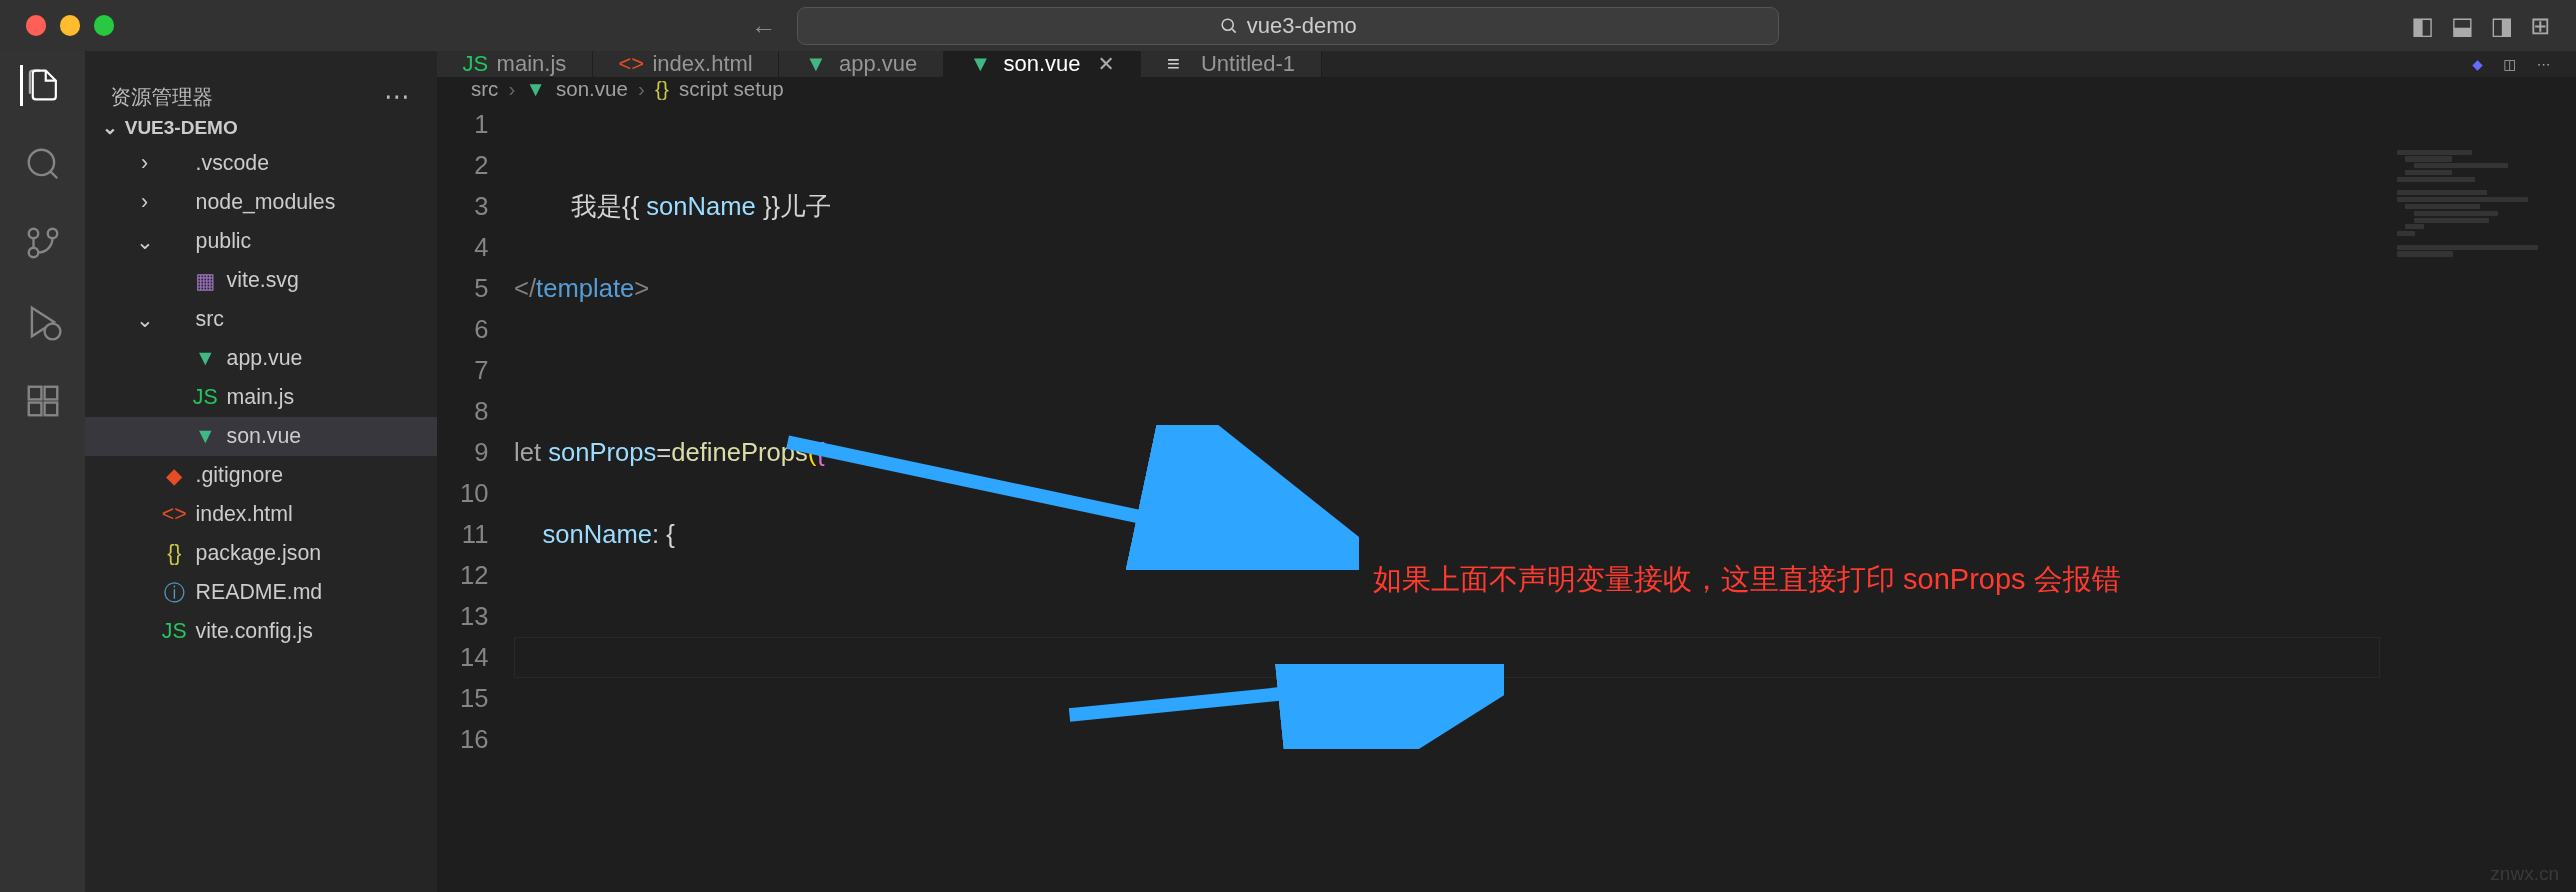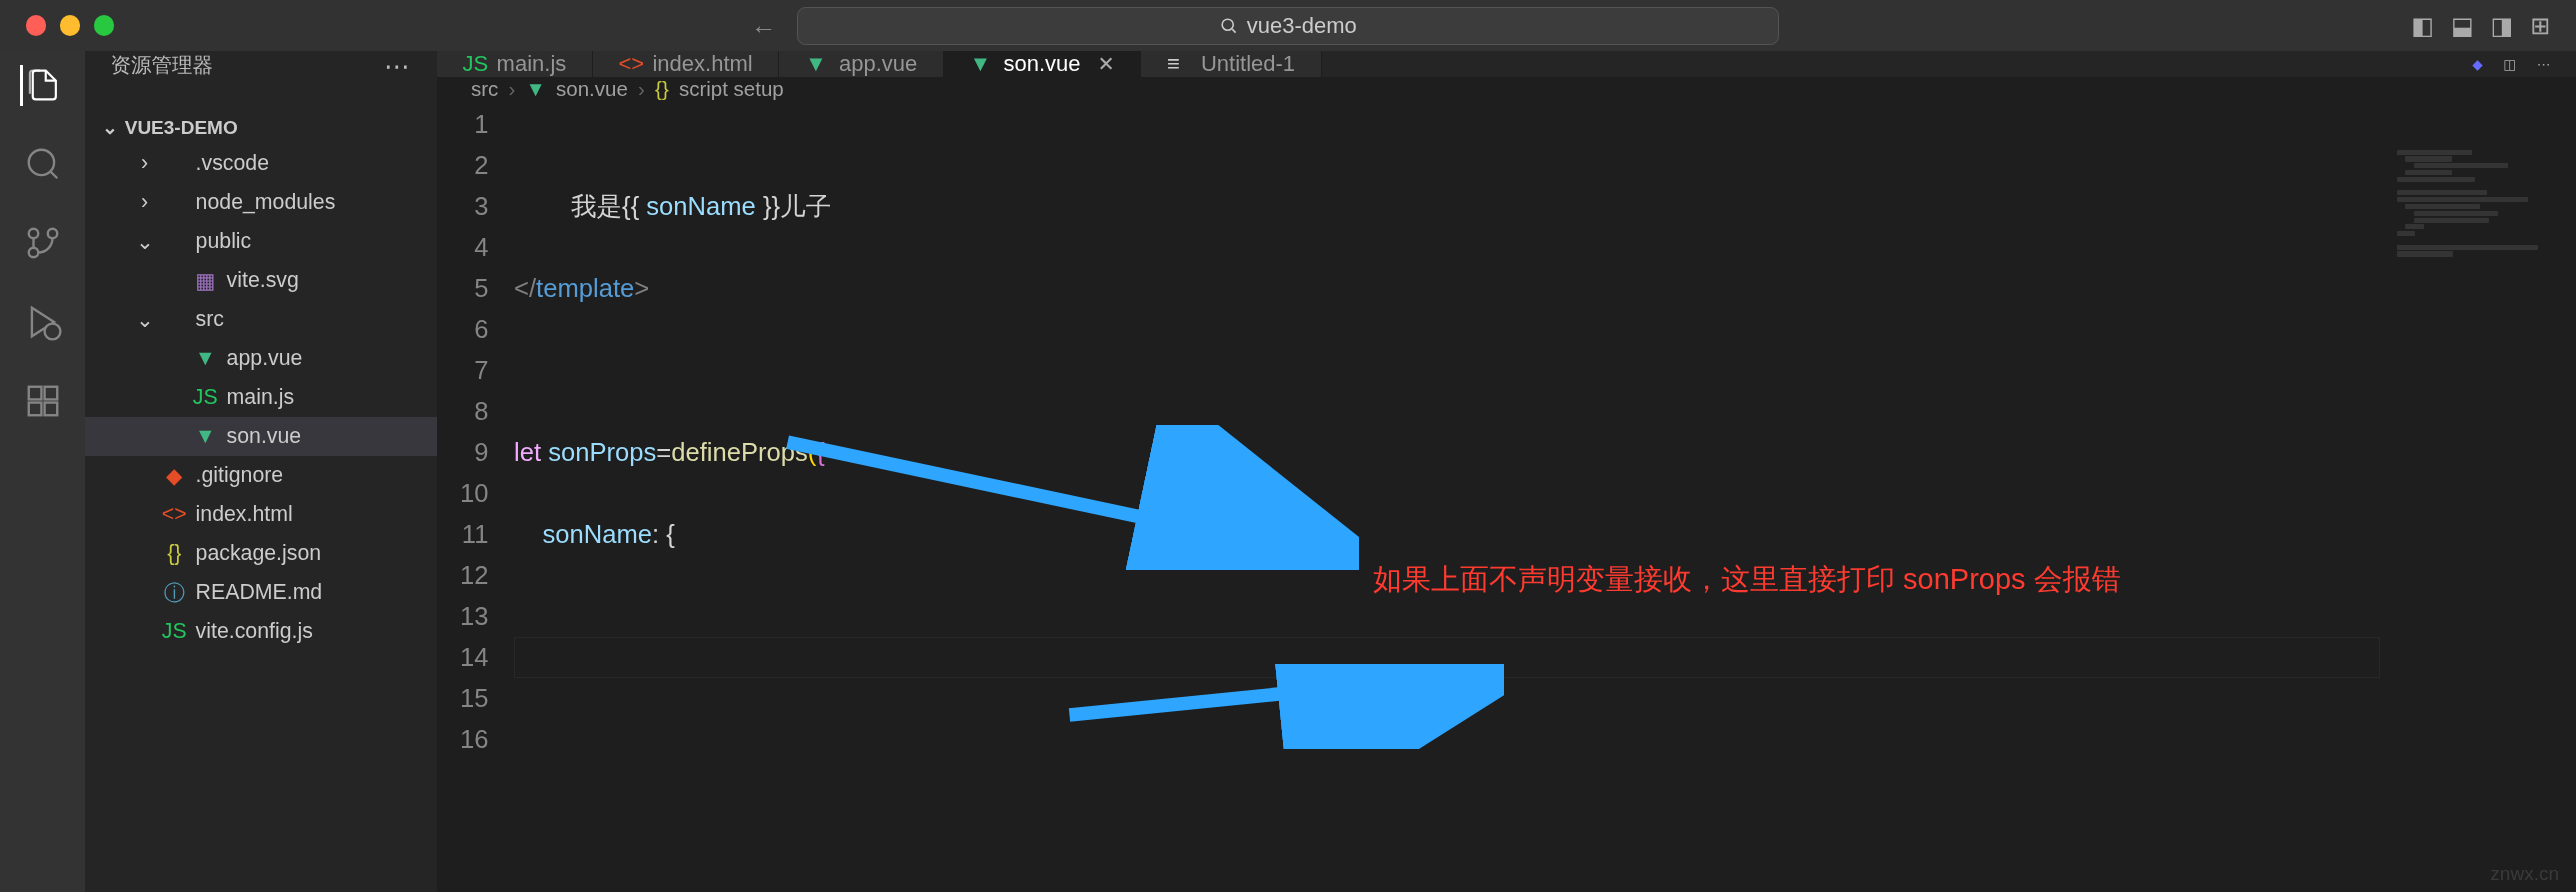--- a/index.html
+++ b/index.html
@@ -19,21 +19,21 @@
 
 .main{display:flex;height:842px}
 
 
 .activity{width:85px;background:#333333;display:flex;flex-direction:column;align-items:center;padding-top:13.7px;gap:38px}
 .activity .ico{width:41px;height:41px;display:flex;align-items:center;justify-content:center;color:#858585;cursor:pointer}
 .activity .ico.active{color:#fff;border-left:3.4px solid #fff;margin-left:-3.4px;padding-left:3.4px}
 
 
 .sidebar{width:352px;background:#252526;display:flex;flex-direction:column}
-.side-head{height:60px;display:flex;align-items:flex-start;justify-content:space-between;padding:0 25.6px;color:#bbb;font-size:20.5px}
+.side-head{height:60px;display:flex;align-items:flex-end;justify-content:space-between;padding:0 25.6px;color:#bbb;font-size:20.5px}
 .side-head .dots{color:#bbb;font-size:25.6px;letter-spacing:1.7px}
 .proj{padding:5.1px 17px;display:flex;align-items:center;gap:6.8px;font-weight:700;font-size:19px;color:#ccc}
 .tree{flex:1;overflow:auto;font-size:21.3px}
 .row{display:flex;align-items:center;height:39px;padding-left:25.6px;gap:8.5px;color:#ccc;cursor:pointer}
 .row.sel{background:#37373d}
 .row .chev{width:17px;text-align:center;color:#ccc}
 .row .fico{width:25.6px;text-align:center}
 .indent1{padding-left:51px}.indent2{padding-left:82px}
 .c-folder{color:#ccc}
 .c-js{color:#22c55e}.c-vue{color:#41b883}.c-html{color:#e44d26}.c-json{color:#cbcb41}.c-md{color:#519aba}.c-git{color:#e44d26}.c-svg{color:#a074c4}
@@ -51,21 +51,21 @@
 .crumbs .sep{color:#666}
 
 .code-area{flex:1;display:flex;position:relative;font-family:Menlo,Monaco,Consolas,monospace;font-size:25.6px;line-height:41px}
 .gutter{width:77px;text-align:right;color:#858585;padding-right:25.6px;padding-top:3.4px;user-select:none}
 .code{flex:1;padding-top:3.4px;white-space:pre;color:#d4d4d4;position:relative}
 .code .line{height:41px}
 .cursor-line{position:absolute;left:0;right:196px;height:41px;border:0.9px solid #282828;pointer-events:none}
 
 
 .tk-tag{color:#569cd6}.tk-pun{color:#808080}.tk-txt{color:#d4d4d4}.tk-attr{color:#9cdcfe}
-.tk-kw{color:#f0abfc}.tk-var{color:#9cdcfe}.tk-fn{color:#dcdcaa}.tk-prop{color:#9cdcfe}.tk-br{color:#d4d4d4}.tk-br2{color:#ffd700}.tk-br3{color:#da70d6}
+.tk-kw{color:#a3a3a3}.tk-var{color:#9cdcfe}.tk-fn{color:#dcdcaa}.tk-prop{color:#9cdcfe}.tk-br{color:#d4d4d4}.tk-br2{color:#ffd700}.tk-br3{color:#da70d6}
 
 
 .anno{position:absolute;color:#ff3b30;font-size:29px;font-weight:500;white-space:nowrap}
 .arrow{position:absolute;pointer-events:none}
 
 
 .minimap{position:absolute;right:0;top:97px;width:188px;height:597px;background:#1e1e1e;opacity:0.6}
 .minimap .mline{height:5.1px;margin:1.7px 8.5px;background:#444;border-radius:0.9px}
 
 .watermark{position:absolute;right:17px;bottom:8.5px;color:#555;font-size:19px;opacity:.5}

